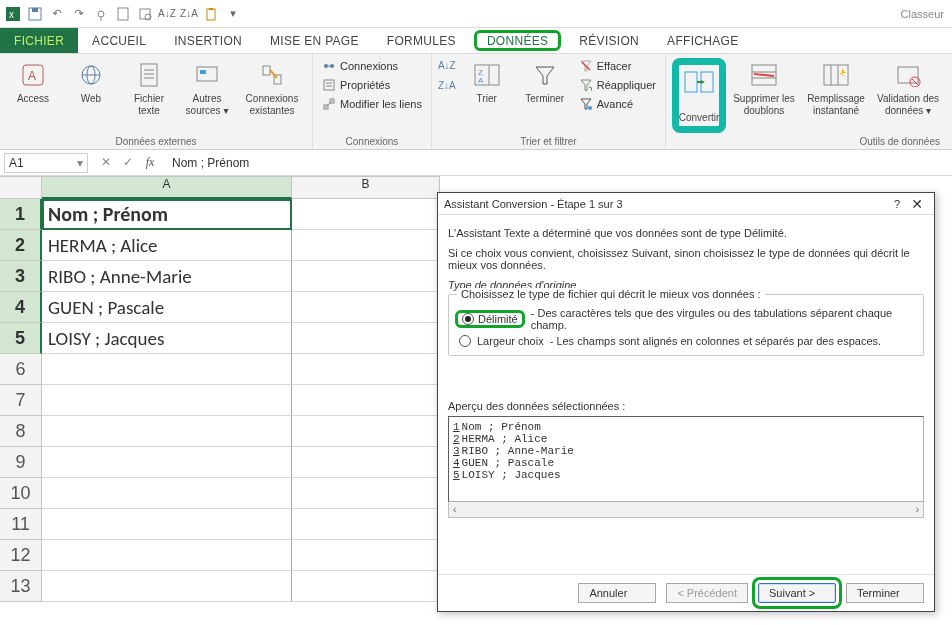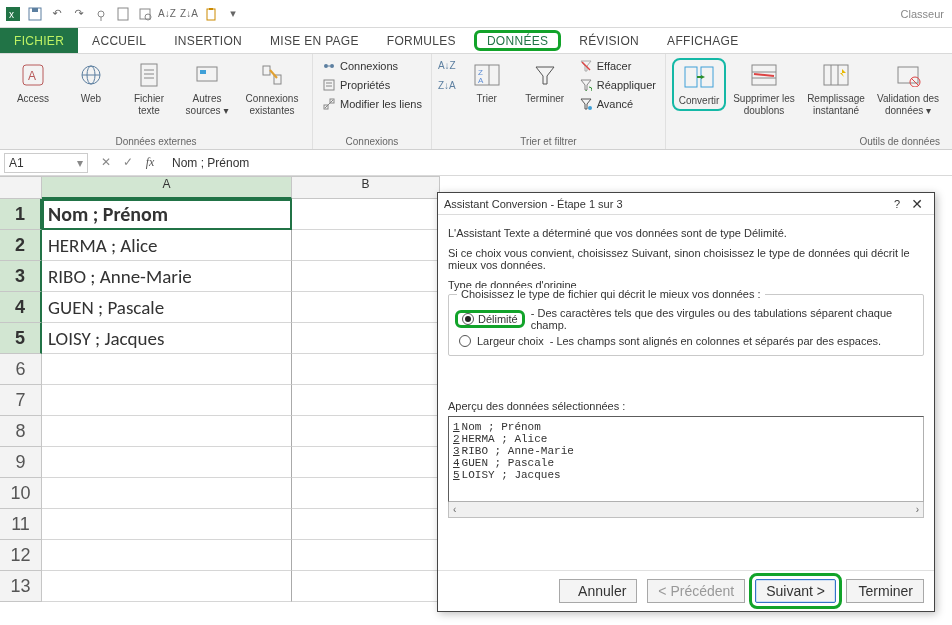--- a/index.html
+++ b/index.html
@@ -97,22 +97,23 @@
     width: 30px; height: 30px;
     display:flex; align-items:center; justify-content:center;
     margin-bottom: 3px;
   }
   .vstack-mini {
     display:flex; flex-direction:column; gap:3px; font-size:11px;
   }
   .mini-item { display:flex; align-items:center; gap:4px; padding:1px 3px; }
   .mini-icon { width:14px; height:14px; display:flex; align-items:center; justify-content:center; color:#5c7fa0;}
   .hl-green-btn {
-    border: 2px solid #14b8a6;
+    border: 7px solid #14b8a6;
     border-radius: 8px;
+    gap: 12px;
   }
 
   
   .formula-bar {
     height: 26px;
     border-bottom: 1px solid #d9d9d9;
     display:flex; align-items:center;
     font-size: 12px;
     background: #fff;
   }
@@ -215,21 +216,21 @@
     font-size: 11px;
   }
   .dlg-title .t { flex:1; }
   .dlg-close { width:22px; text-align:center; cursor:pointer; font-size:14px; }
   .dlg-help { width:18px; text-align:center; cursor:pointer; }
   .dlg-body { flex:1; padding: 8px 10px; overflow:hidden; display:flex; flex-direction:column;}
   .dlg-body p { margin: 4px 0; }
   .dlg-section {
     margin-top: 4px;
   }
-  .dlg-section .sec-title { font-size: 11px; }
+  .dlg-section .sec-title { font-size: 11px; font-style: italic; }
   .fieldset {
     border: 1px solid #c9c9c9;
     border-radius: 2px;
     margin: 3px 0 8px;
     padding: 8px 10px 4px;
     position: relative;
   }
   .fieldset .legend {
     position: absolute;
     top: -7px; left: 8px;
@@ -275,23 +276,23 @@
     padding: 8px 10px;
     display:flex;
     justify-content:flex-end;
     gap: 10px;
   }
   .dlg-btn {
     min-width: 78px;
     padding: 3px 10px;
     background: #f4f4f4;
     border: 1px solid #a8a8a8;
-    font-size: 14px;
+    font-size: 11px;
     cursor:pointer;
-    text-align:right;
+    text-align:left;
   }
   .dlg-btn.disabled { color:#999; }
   .dlg-btn.default {
     border: 1px solid #3573c6;
     box-shadow: 0 0 0 1px #cfe0f5 inset;
   }
   .dlg-btn.hl {
     outline: 3px solid #12a32a;
     outline-offset: 3px;
     border-radius: 2px;

